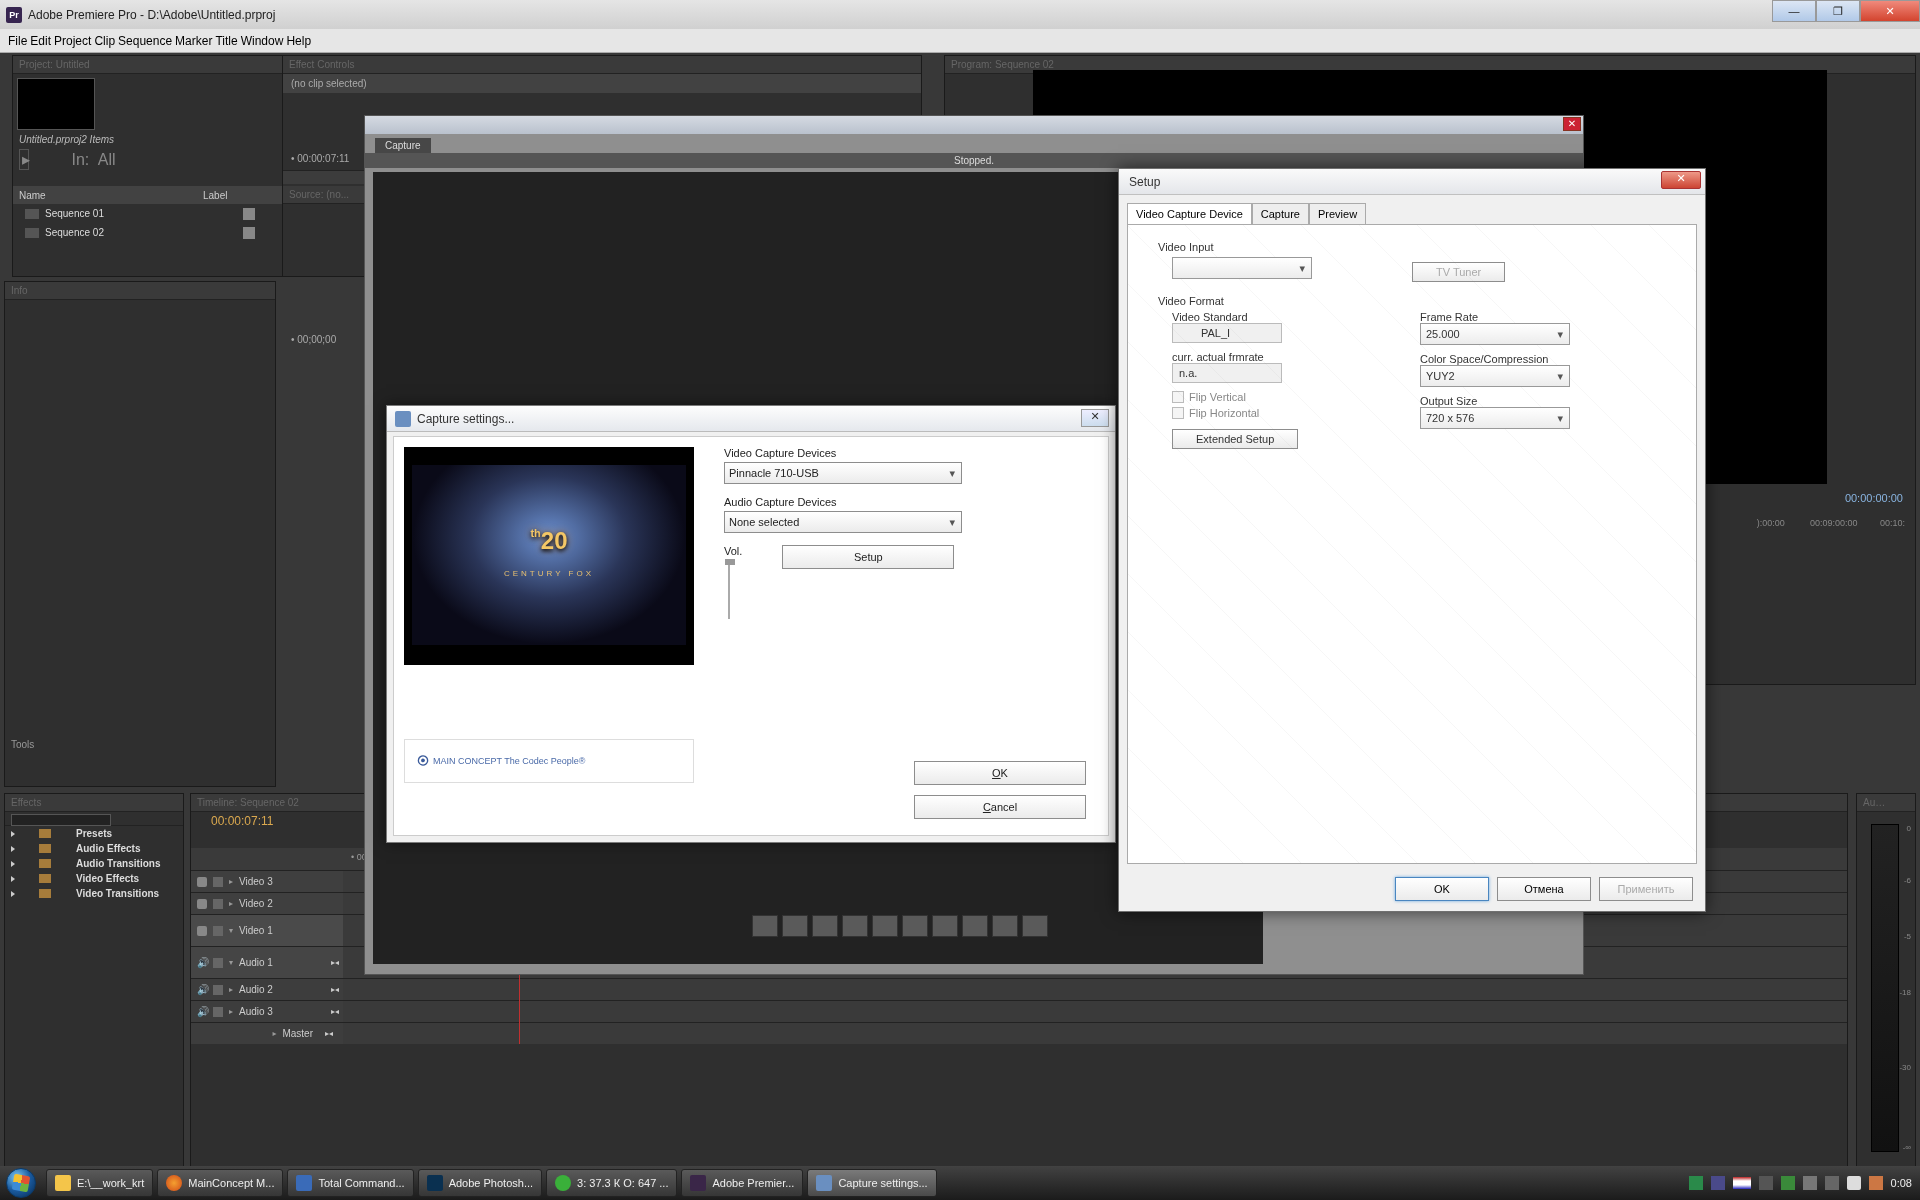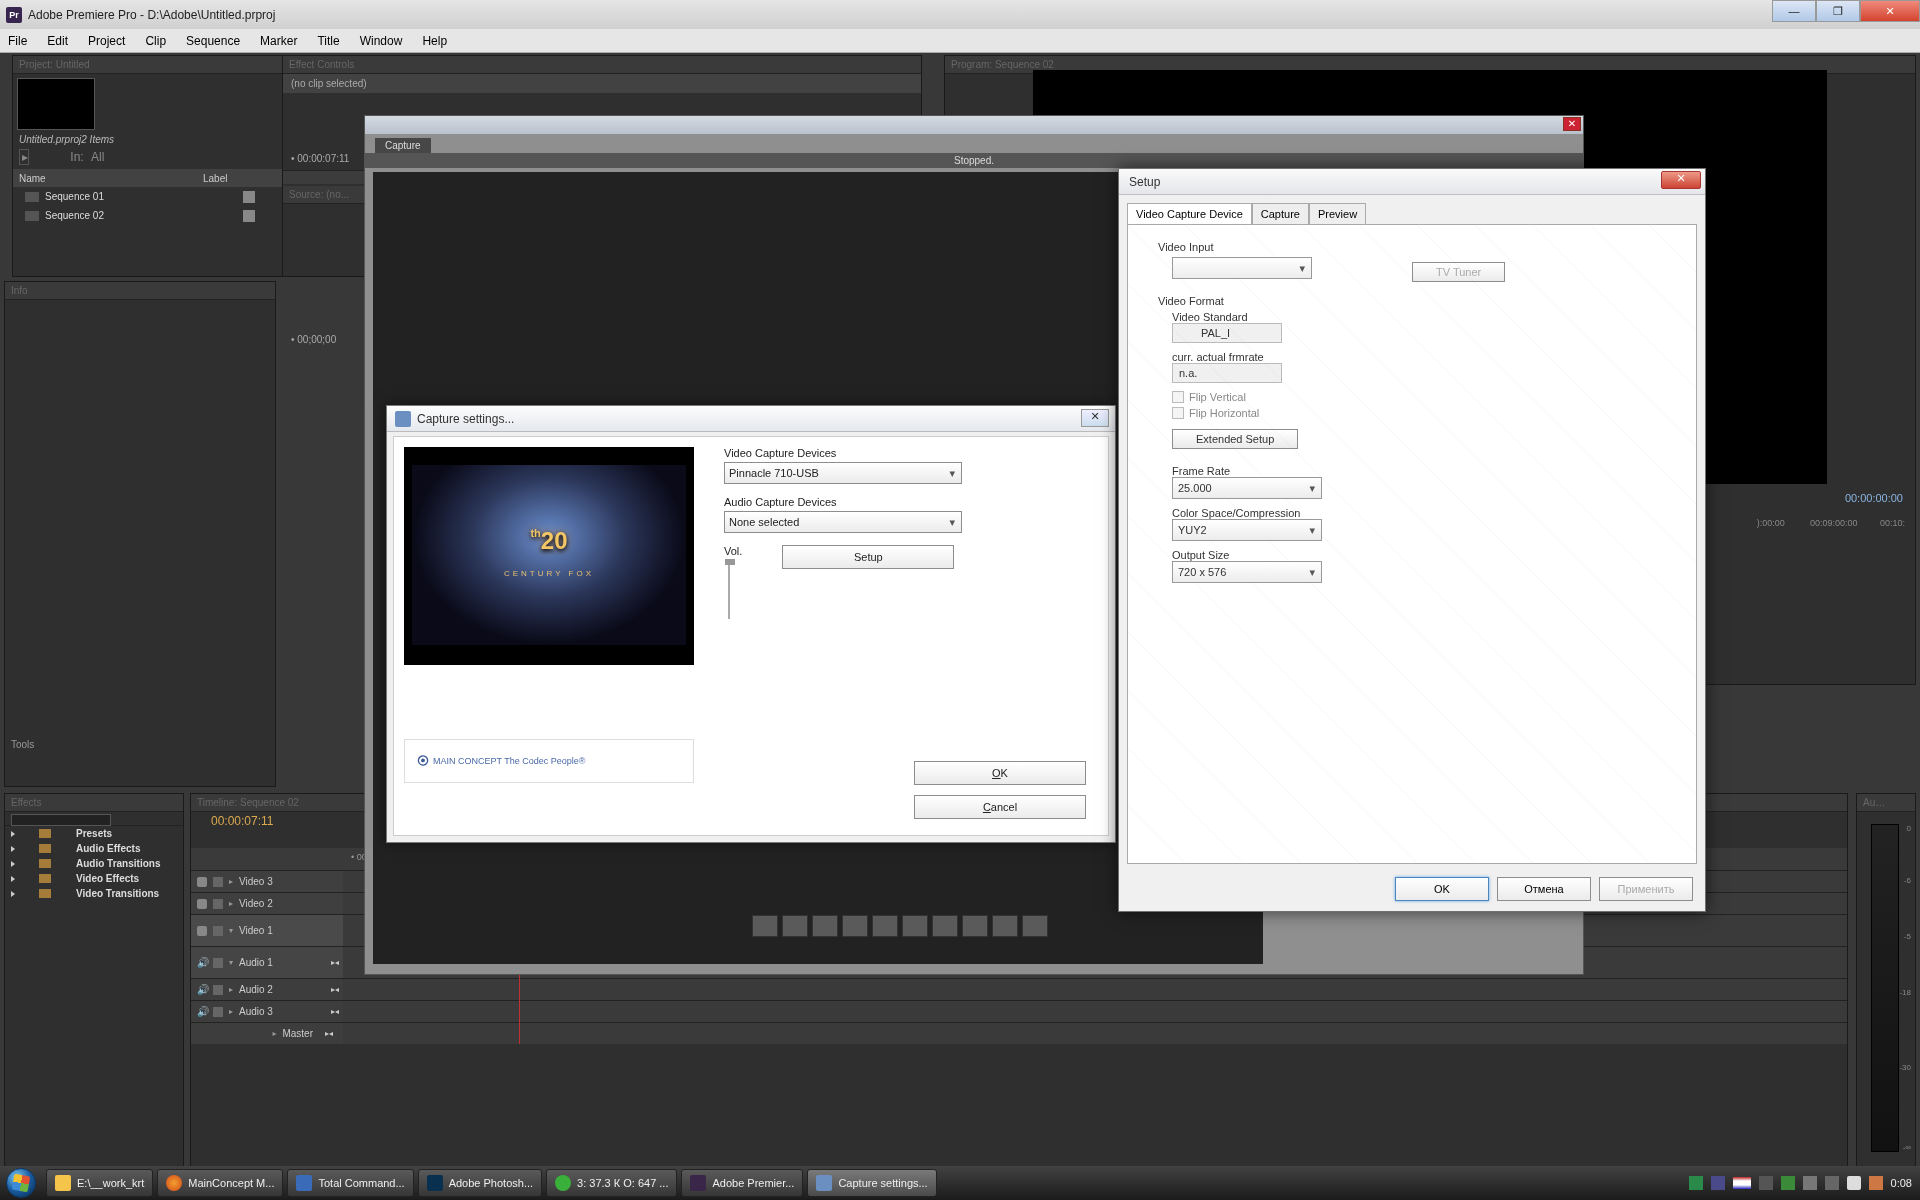--- a/index.html
+++ b/index.html
@@ -8,36 +8,36 @@
 
 .win-titlebar { height: 29px; background: linear-gradient(#e5e5e5, #d0d0d0); display: flex; align-items: center; padding-left: 6px; font-size: 12px; color: #222; position: relative; }
 .win-titlebar .app-icon { width: 16px; height: 16px; background: #372550; margin-right: 6px; border-radius: 2px; display: flex; align-items: center; justify-content: center; font-size: 9px; color: #fff; font-weight: bold; }
 .win-titlebar .win-controls { position: absolute; right: 0; top: 0; display: flex; }
 .win-titlebar .win-btn { width: 44px; height: 22px; border: 1px solid #999; display: flex; align-items: center; justify-content: center; font-size: 11px; }
 .win-titlebar .win-btn.min { background: linear-gradient(#dce6f4,#b1c9e8); }
 .win-titlebar .win-btn.max { background: linear-gradient(#dce6f4,#b1c9e8); }
 .win-titlebar .win-btn.close { background: linear-gradient(#f08a7c,#d3442e); color: #fff; width: 60px; }
 
 
-.menu-bar { height: 24px; background: #e6e6e6; display: flex; align-items: center; padding-left: 8px; font-size: 12px; gap: 20px; border-bottom: 1px solid #aaa; }
+.menu-bar { height: 24px; background: #e6e6e6; display: flex; align-items: center; padding-left: 8px; font-size: 12px; gap: 3px; border-bottom: 1px solid #aaa; }
 .menu-bar span { cursor: default; }
 
 
 .app-body { position: absolute; top: 53px; left: 0; right: 0; bottom: 34px; background: #383838; }
 
 
 .panel { position: absolute; background: #2f2f2f; border: 1px solid #1a1a1a; }
 .panel-tab { background: #3a3a3a; height: 18px; display: flex; align-items: center; font-size: 10px; color: #aaa; padding: 0 6px; border-bottom: 1px solid #222; }
 .panel-tab.dim { color: #666; }
 
 
 .proj-panel { left: 12px; top: 2px; width: 272px; height: 222px; }
 .proj-thumb { width: 78px; height: 52px; background: #000; margin: 4px; border: 1px solid #555; }
 .proj-info { display: flex; justify-content: flex-start; font-size: 10px; color: #bbb; padding: 0 6px 4px 6px; font-style: italic; }
-.proj-filter { font-size: 12px; color: #888; padding: 0 6px 4px 6px; }
+.proj-filter { font-size: 16px; color: #888; padding: 0 6px 16px 6px; }
 .proj-header { display: flex; background: #424242; font-size: 10px; color: #ccc; height: 18px; align-items: center; }
 .proj-col-name { width: 190px; padding-left: 6px; }
 .proj-col-label { flex: 1; }
 .proj-row { display: flex; align-items: center; font-size: 10px; color: #ddd; height: 19px; padding-left: 12px; }
 .proj-row .seq-icon { width: 14px; height: 10px; background: #555; margin-right: 6px; }
 .proj-row .label-box { width: 12px; height: 12px; background: #888; margin-left: auto; margin-right: 28px; }
 
 
 .effect-panel { left: 282px; top: 2px; width: 640px; height: 222px; }
 .no-clip { font-size: 10px; color: #aaa; padding: 4px 8px; background:#424242; }
@@ -110,21 +110,21 @@
 
 .setup-dialog { position: absolute; left: 1118px; top: 168px; width: 588px; height: 744px; background: #f0f0f0; border: 1px solid #707070; box-shadow: 0 0 16px rgba(0,0,0,0.6); }
 .setup-title { height: 26px; background: linear-gradient(#fafafa,#e4e6ea); display: flex; align-items: center; font-size: 12px; color: #333; padding-left: 10px; position: relative; border-bottom: 1px solid #c0c0c0; }
 .setup-title .dlg-close2 { position: absolute; right: 4px; top: 2px; width: 40px; height: 18px; background: linear-gradient(#e98,#c43); border: 1px solid #a33; color: #fff; text-align: center; font-size: 11px; border-radius: 2px; }
 .setup-tabs { display: flex; margin: 8px 8px 0 8px; font-size: 11px; }
 .setup-tab { padding: 4px 8px; border: 1px solid #aaa; background: #eee; border-bottom: none; }
 .setup-tab.active { background: #fff; }
 .setup-content { margin: 0 8px 8px 8px; border: 1px solid #aaa; background: #fff; height: 640px; position: relative; padding: 10px 16px; font-size: 11px; color: #333; overflow: hidden; }
 .setup-content .watermark { position: absolute; top: 0; left: 0; right: 0; bottom: 0; opacity: 0.06; background: repeating-linear-gradient(45deg, transparent 0 40px, #777 40px 41px); pointer-events: none; }
 .fieldset-label { margin: 6px 0 4px 0; }
-.setup-row { display: flex; gap: 16px; flex-direction: column; }
+.setup-row { display: flex; gap: 28px; }
 .setup-col { width: 220px; }
 .small-select { width: 150px; height: 22px; border: 1px solid #999; background: linear-gradient(#fff,#ececec); font-size: 11px; padding-left: 5px; display: flex; align-items: center; position: relative; margin-bottom: 8px; }
 .small-select::after { content: "▾"; position: absolute; right: 6px; color: #555; }
 .sunken { width: 110px; height: 20px; border: 1px solid #bbb; background: #f0f0f0; padding-left: 6px; display: flex; align-items: center; font-size: 11px; color: #333; margin-bottom: 8px; }
 .chk { display: flex; align-items: center; gap: 5px; font-size: 11px; color: #888; margin-bottom: 4px; }
 .chk .box { width: 12px; height: 12px; border: 1px solid #bbb; background: #f5f5f5; }
 .small-btn { padding: 3px 23px; border: 1px solid #8d8d8d; background: linear-gradient(#fff,#ebebeb); font-size: 11px; display: inline-block; }
 .setup-footer { position: absolute; right: 12px; bottom: 10px; display: flex; gap: 8px; }
 .setup-footer .dlg-btn { width: 94px; height: 24px; border: 1px solid #8d8d8d; background: linear-gradient(#fff,#ebebeb); font-size: 11px; display: flex; align-items: center; justify-content: center; }
 .setup-footer .dlg-btn.primary { border: 1px solid #4a86c0; box-shadow: 0 0 3px #6aa8e0; }

